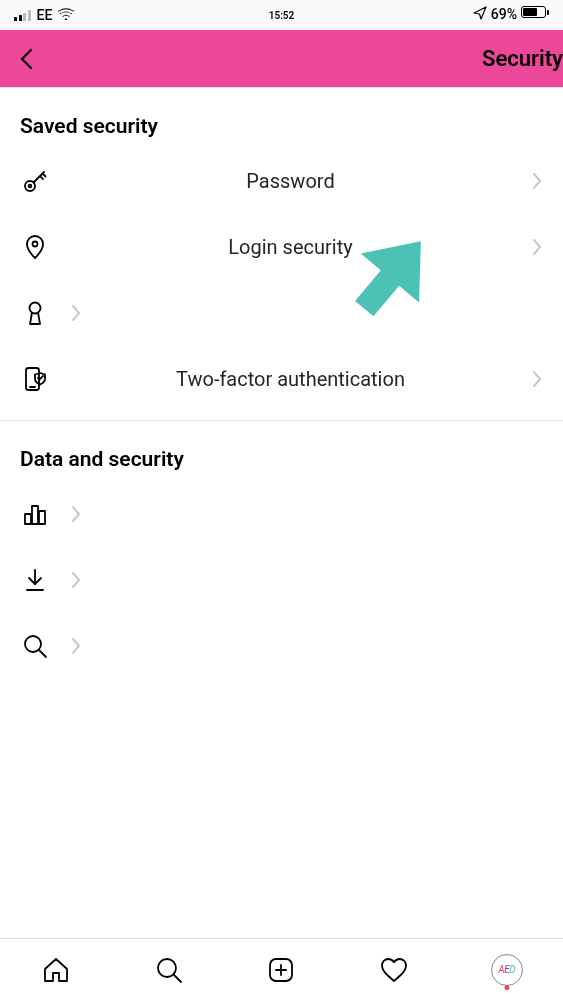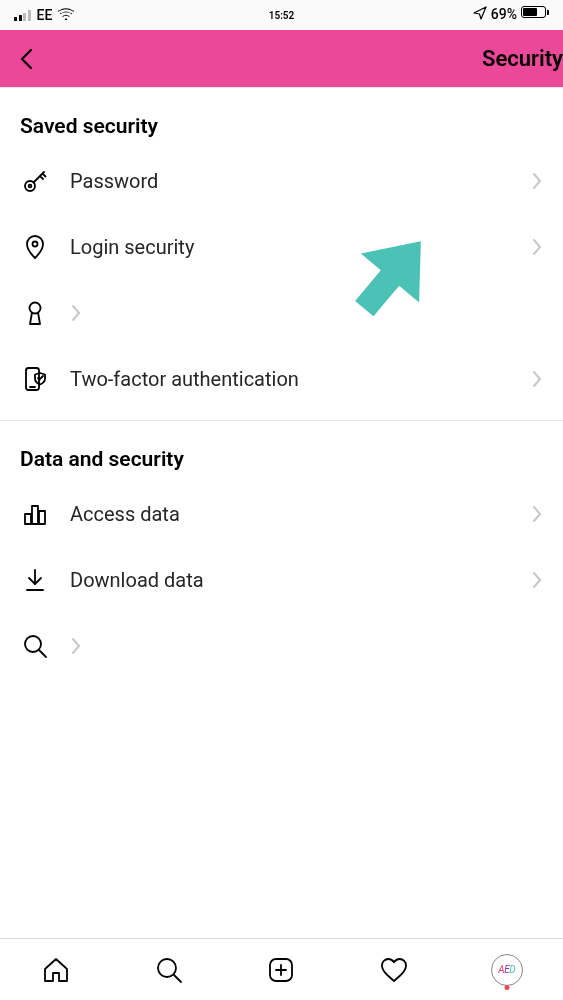--- a/index.html
+++ b/index.html
@@ -56,21 +56,21 @@
     .section-header { font-size: 21px; font-weight: 600; padding: 26px 20px 10px; }
     .list-item {
       display: flex;
       align-items: center;
       height: 66px;
       padding: 0 20px;
       gap: 20px;
     }
     .list-item .icon { width: 30px; height: 30px; display:flex; align-items:center; justify-content:center; flex-shrink:0; }
     .list-item .icon svg { width: 28px; height: 28px; display:block; }
-    .list-item .label { font-size: 20px; font-weight: 400; flex: 1; color:#262626; }
+    .list-item .label { font-size: 20px; font-weight: 400; flex: 1; color:#262626;text-align:center; }
     .list-item .chev svg { width: 12px; height: 18px; display:block; }
     .section-divider { height: 1px; background: #e6e6e6; margin-top: 8px; }
     
     .annot-arrow { position: absolute; left: 320px; top: 208px; pointer-events: none; }
     .annot-arrow svg { width: 140px; height: 140px; }
     
     .tab-bar {
       position: absolute;
       bottom: 0; left: 0; right: 0;
       height: 62px;
@@ -209,39 +209,37 @@
 <div class="list-item">
   <span class="icon">
     <svg viewBox="0 0 28 28">
         <g fill="none" stroke="#000" stroke-width="1.8" stroke-linejoin="round">
           <rect x="4" y="14" width="6" height="10"></rect>
           <rect x="11" y="6" width="6" height="18"></rect>
           <rect x="18" y="11" width="6" height="13"></rect>
         </g>
       </svg>
   </span>
-  <span class="label">Access data</span>
   <span class="chev">
       <svg viewBox="0 0 12 18">
         <path d="M3 2 L9 9 L3 16" fill="none" stroke="#c7c7cc" stroke-width="2" stroke-linecap="round" stroke-linejoin="round"></path>
       </svg>
     </span>
 </div>
 
 <div class="list-item">
   <span class="icon">
     <svg viewBox="0 0 28 28">
         <g fill="none" stroke="#000" stroke-width="1.8" stroke-linecap="round" stroke-linejoin="round">
           <line x1="14" y1="4" x2="14" y2="18"></line>
           <path d="M8 12 L14 18 L20 12"></path>
           <line x1="6" y1="24" x2="22" y2="24"></line>
         </g>
       </svg>
   </span>
-  <span class="label">Download data</span>
   <span class="chev">
       <svg viewBox="0 0 12 18">
         <path d="M3 2 L9 9 L3 16" fill="none" stroke="#c7c7cc" stroke-width="2" stroke-linecap="round" stroke-linejoin="round"></path>
       </svg>
     </span>
 </div>
 
 <div class="list-item">
   <span class="icon">
     <svg viewBox="0 0 28 28">

